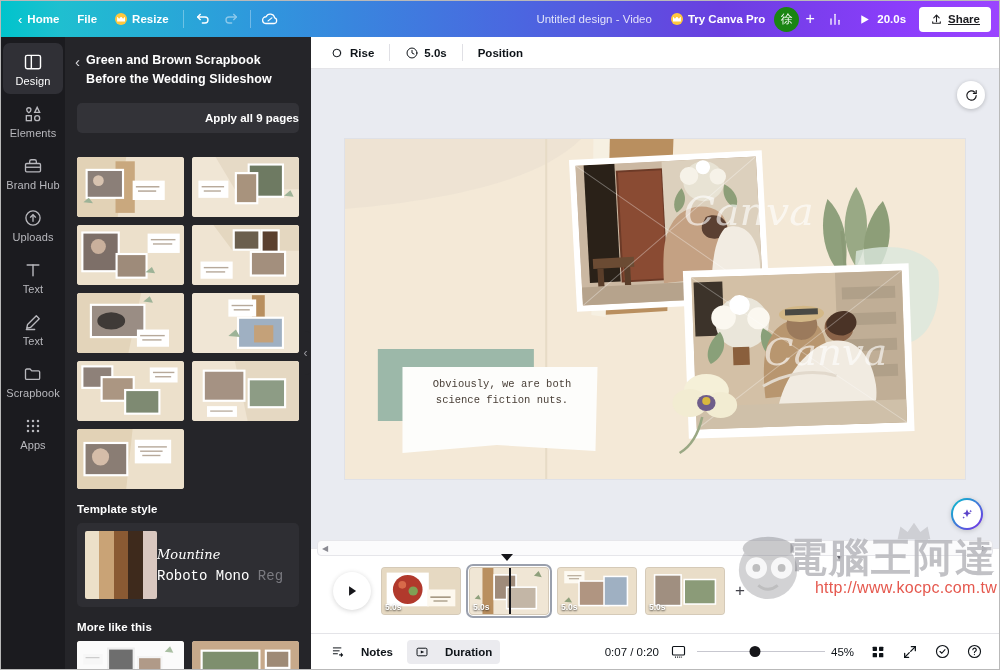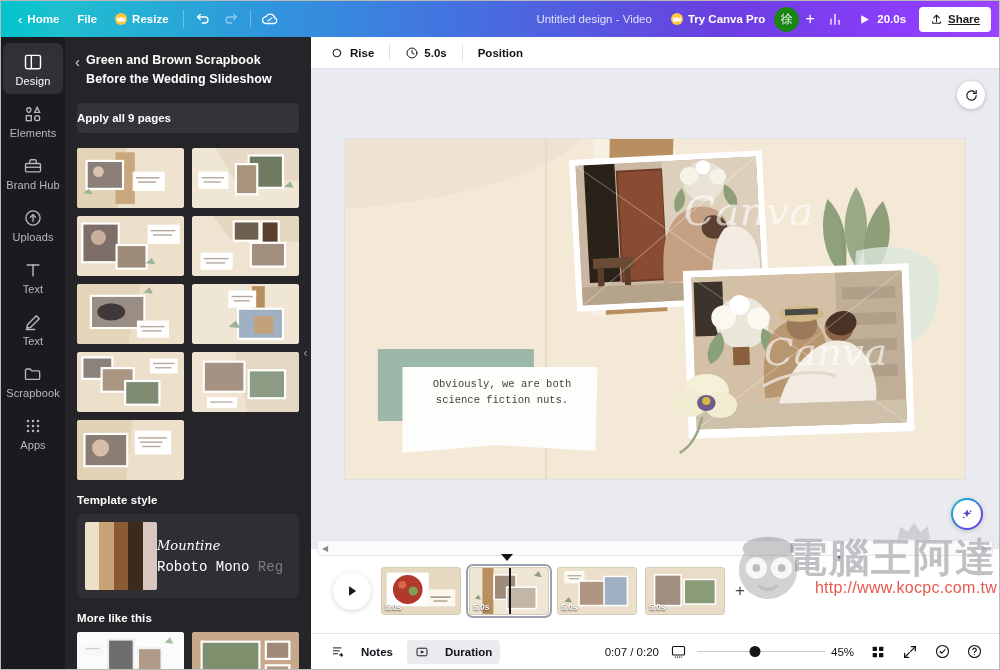--- a/index.html
+++ b/index.html
@@ -107,22 +107,22 @@
   }
   .back-chev {
     color: #d8d8dc; font-size: 15px; cursor: pointer;
     line-height: 1; padding-top: 3px; flex: 0 0 auto;
   }
   .panel-title {
     color: #fff; font-size: 12.5px; font-weight: bold;
     line-height: 1.5; letter-spacing: .1px;
   }
   .apply-btn {
-    margin: 8px 12px 15px; background: #333338; color: #fff;
-    font-size: 11.5px; font-weight: bold; text-align: left;
+    margin: 8px 12px 24px; background: #333338; color: #fff;
+    font-size: 11.5px; font-weight: bold; text-align: right;
     padding: 9px 0; border-radius: 5px; cursor: pointer;
   }
   .panel-scroll { flex: 1; overflow: hidden; padding: 0 12px 8px; }
   .thumb-grid {
     display: grid; grid-template-columns: 1fr 1fr;
     gap: 8px 8px;
   }
   .thumb {
     aspect-ratio: 16 / 9; border-radius: 3px; overflow: hidden;
     cursor: pointer; position: relative; background: #e8dcc8;

